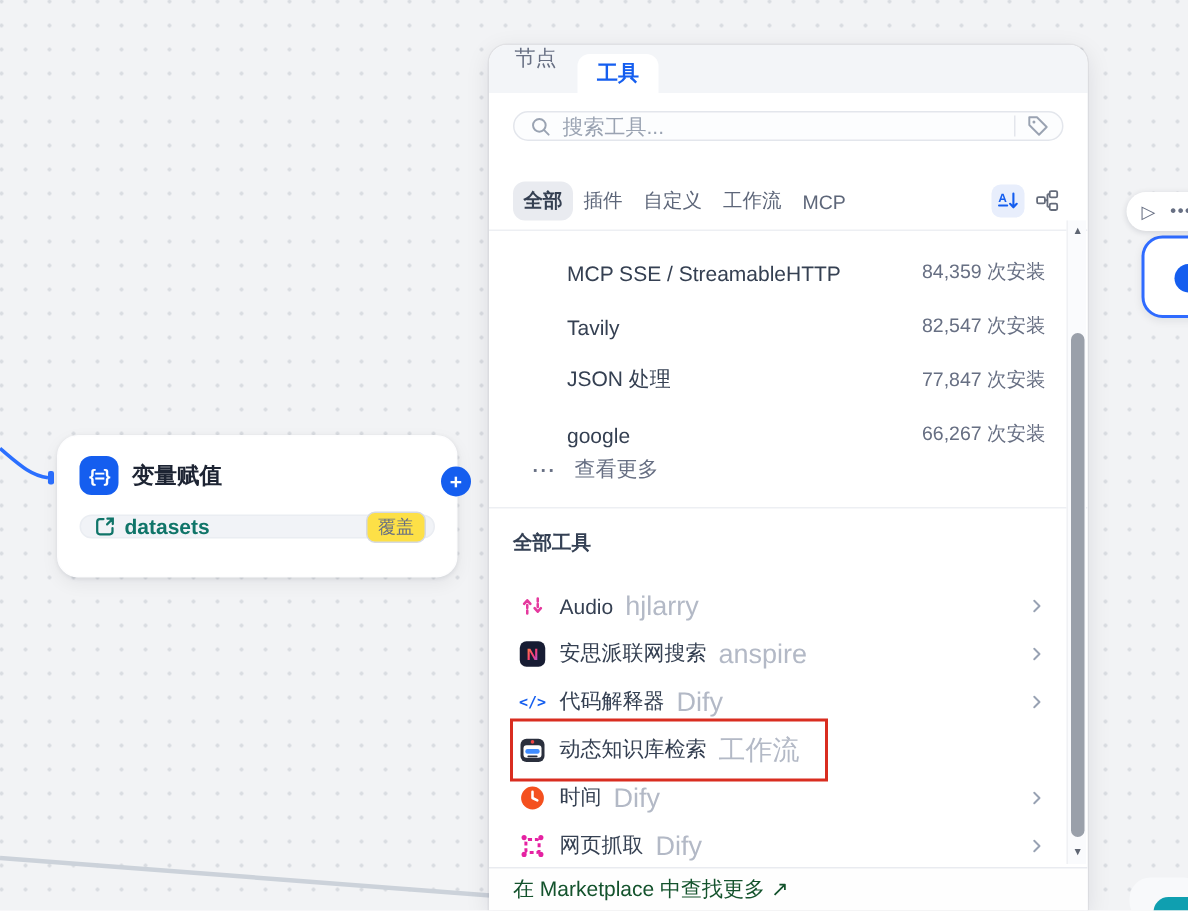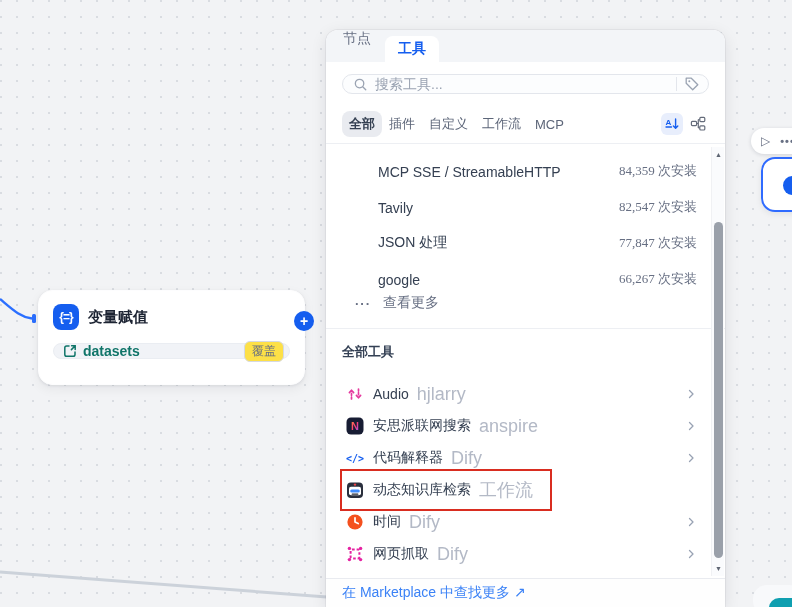--- a/index.html
+++ b/index.html
@@ -88,35 +88,35 @@
     display:flex; align-items:center; padding:0 8px 0 10px; gap:7px;
   }
   .search-box input {
     flex:1; border:none; outline:none; background:transparent;
     font-size:14px; color:#354052; font-family:inherit; min-width:0;
   }
   .search-box input::placeholder { color:#9aa3b2; }
   .search-vdiv { width:1px; height:14px; background:#e3e6ec; }
   .icon-btn-sm { display:flex; align-items:center; justify-content:center; cursor:pointer; }
 
-  .filter-row { margin:16px 16px 0 16px; height:28px; display:flex; align-items:center; }
+  .filter-row { margin:26px 16px 0 16px; height:28px; display:flex; align-items:center; }
   .chip { font-size:13px; color:#5d6679; padding:4px 7px; border-radius:8px; cursor:pointer; }
   .chip.active { background:#e9ebf0; color:#354052; font-weight:600; }
   .filter-spacer { flex:1; }
   .sort-btn { width:22px; height:22px; border-radius:6px; background:#e8eefc;
     display:flex; align-items:center; justify-content:center; cursor:pointer; margin-right:4px; }
   .tree-btn { width:22px; height:22px; border-radius:6px;
     display:flex; align-items:center; justify-content:center; cursor:pointer; }
 
   .hdiv { height:1px; background:#edeff3; }
   .hdiv-top { margin-top:5px; }
 
   .m-row { height:36px; display:flex; align-items:flex-end; padding:0 28px 0 16px; cursor:pointer; }
   .m-name { margin-left:36px; font-size:14px; color:#354052; }
-  .m-count { margin-left:auto; font-size:13px; color:#676f83;font-family:Liberation Serif, serif; }
+  .m-count { margin-left:auto; font-size:13px; color:#676f83; }
   .view-more { height:30px; display:flex; align-items:center; padding:0 16px; cursor:pointer; }
   .vm-dots { margin-left:13px; color:#676f83; font-size:13px; font-weight:bold; letter-spacing:1px; }
   .vm-label { margin-left:12px; font-size:14px; color:#676f83; }
   .section-div { margin-top:10px; }
   .section-title { margin:14px 16px 0 16px; font-size:13px; font-weight:600; color:#344054; height:18px; }
   .tool-list { margin-top:17px; }
   .tool-row { height:32px; display:flex; align-items:center; padding:0 28px 0 20px; cursor:pointer; position:relative; }
   .tool-icon { width:18px; height:18px; flex:0 0 auto; display:flex; align-items:center; justify-content:center; }
   .tool-name { margin-left:9px; font-size:14px; font-weight:500; color:#354052; white-space:nowrap; }
   .tool-author { margin-left:8px; font-size:18px; color:#b3b9c6; white-space:nowrap; }
@@ -124,21 +124,21 @@
   .hl-box {
     position:absolute; left:14px; top:-5px; width:212px; height:42px;
     border:2px solid #d92d20; pointer-events:none; z-index:5;
   }
 
   .panel-footer {
     position:absolute; left:0; right:0; bottom:0; height:29px;
     border-top:1px solid #e9ebf0; background:#fefefe;
     display:flex; align-items:center; padding:0 16px; border-radius:0;
   }
-  .footer-link { font-size:14px; color:#3b82f6; cursor:pointer; }
+  .footer-link { font-size:14px; color:#14532d; cursor:pointer; }
 
   
   .scrollbar {
     position:absolute; top:85px; right:1px; width:13px; height:429px;
     background:#fafbfd; border-left:1px solid #f0f1f4; z-index:6;
   }
   .sb-arrow { position:absolute; left:0; width:13px; height:13px; display:flex;
     align-items:center; justify-content:center; font-size:7px; color:#5f6673; cursor:pointer; }
   .sb-up { top:1px; } .sb-down { bottom:1px; }
   .sb-thumb { position:absolute; left:2px; top:75px; width:9px; height:336px;

